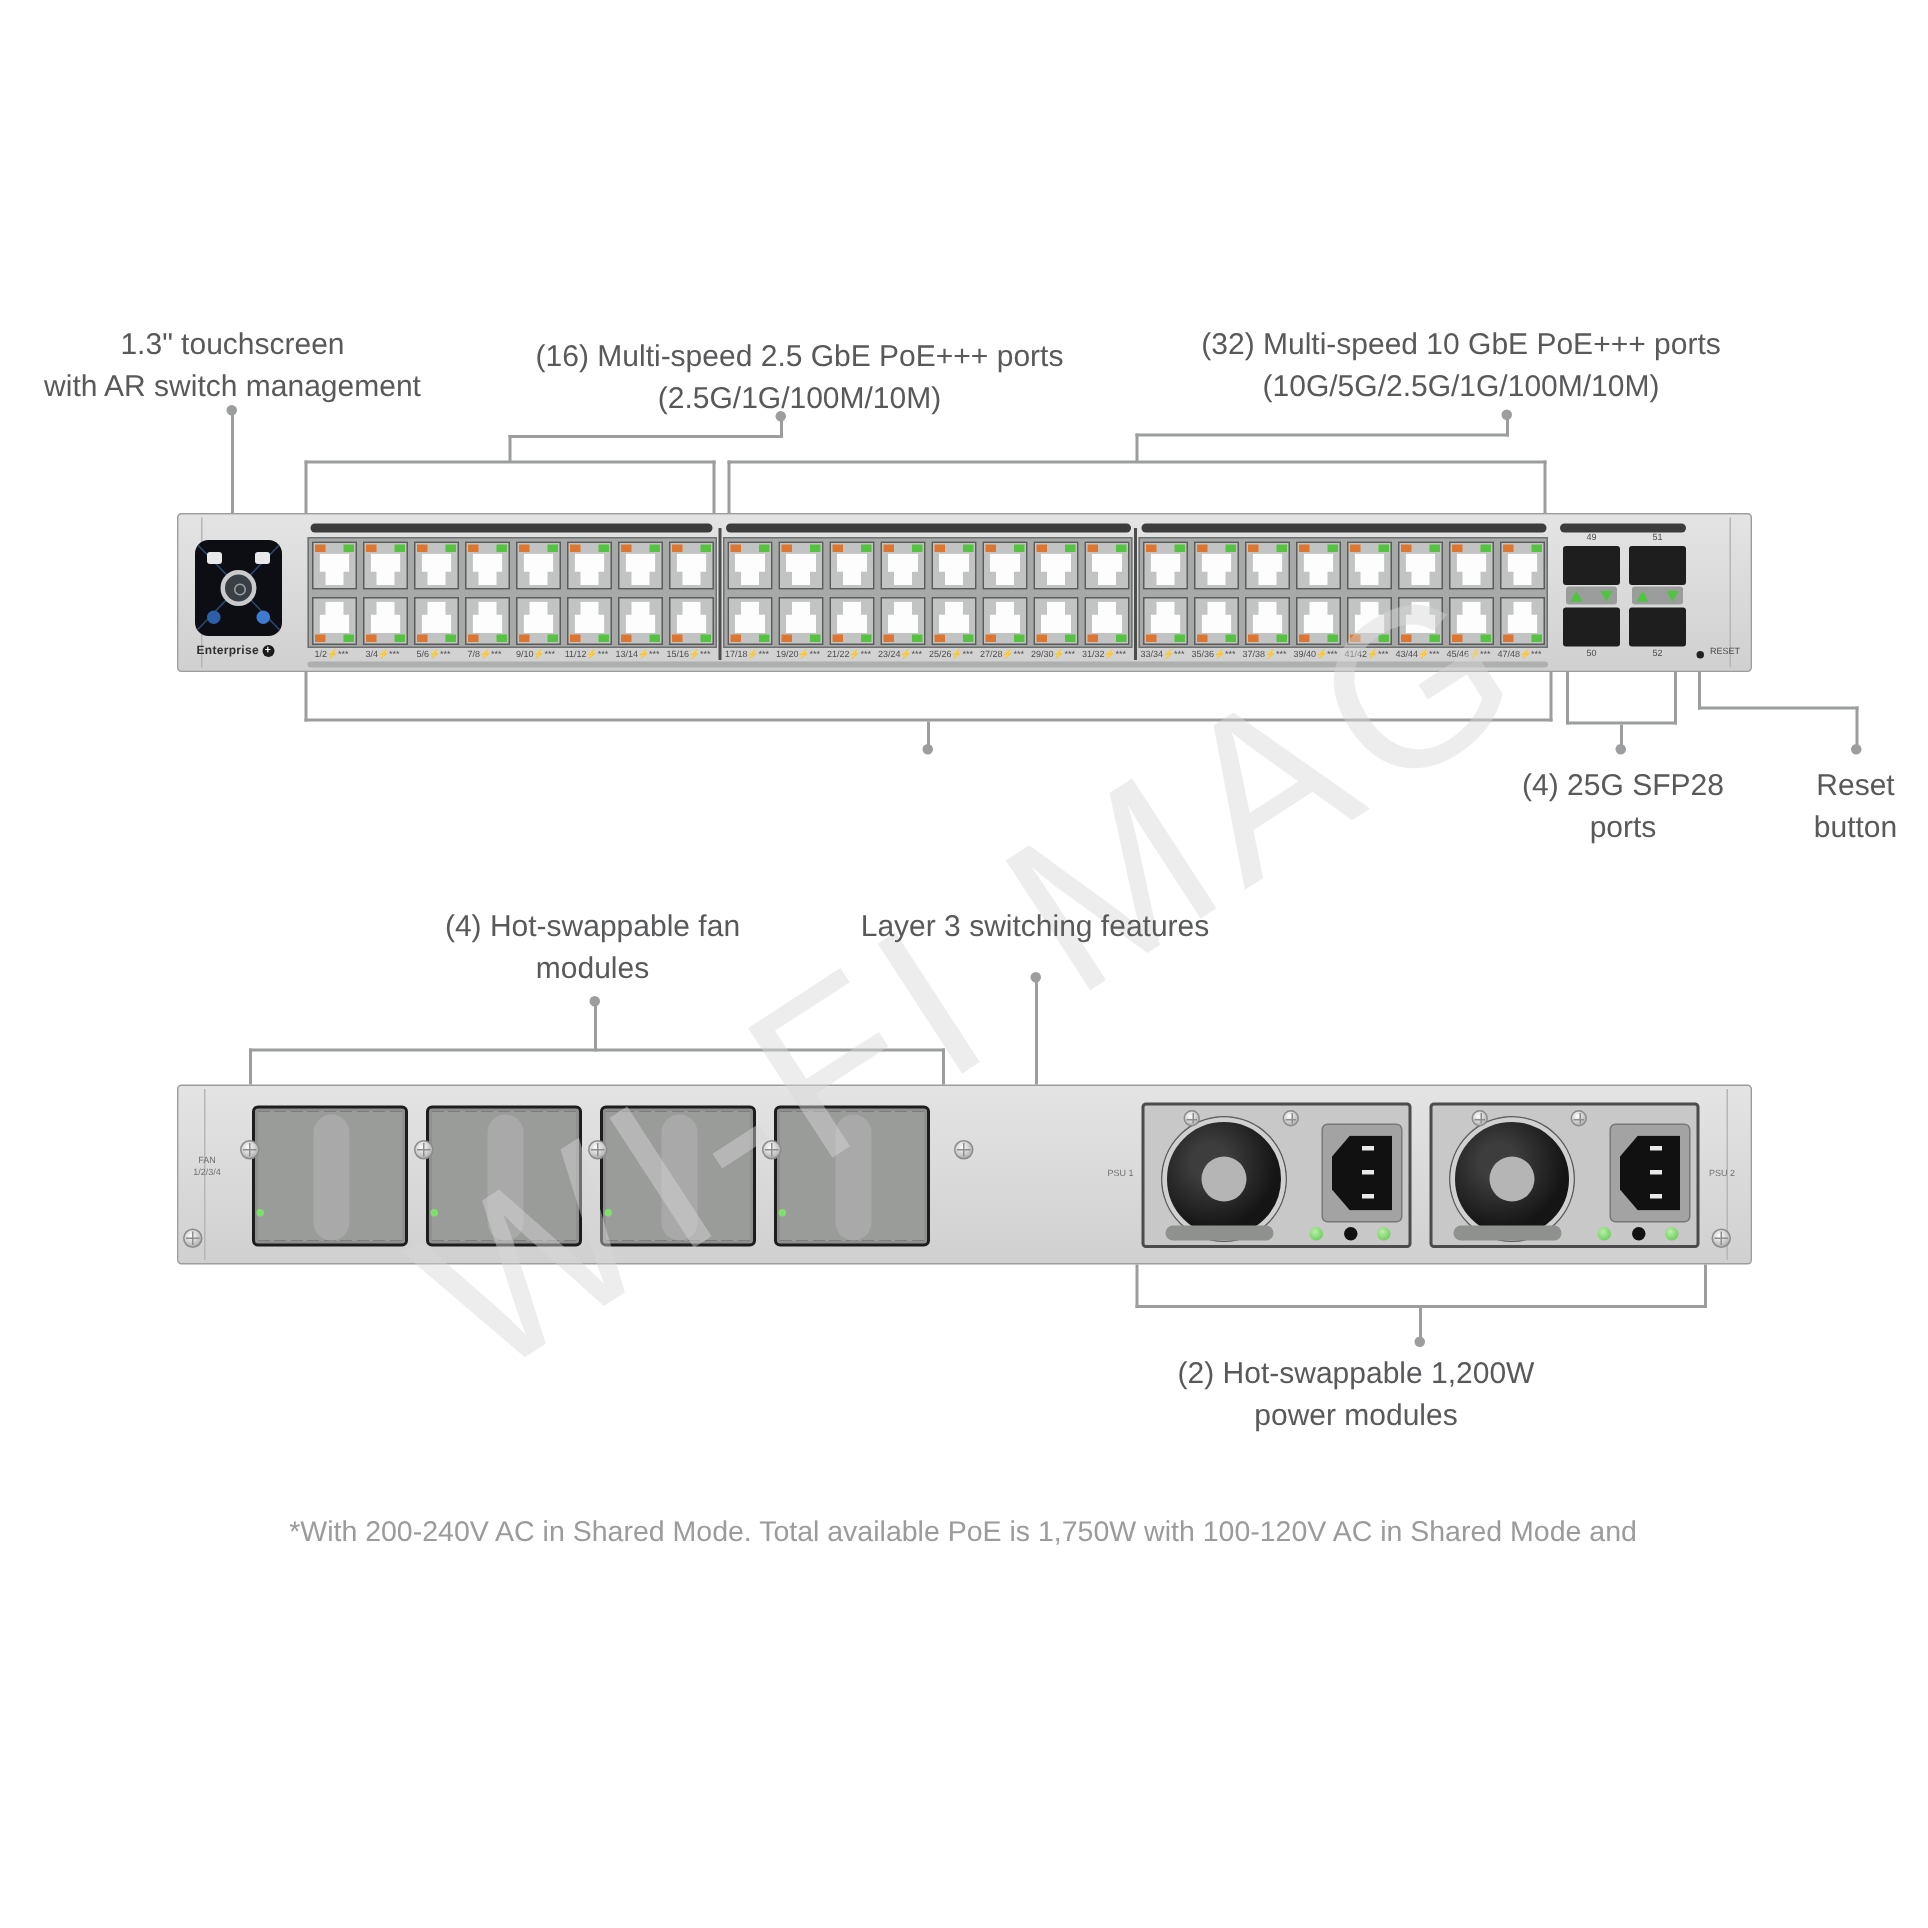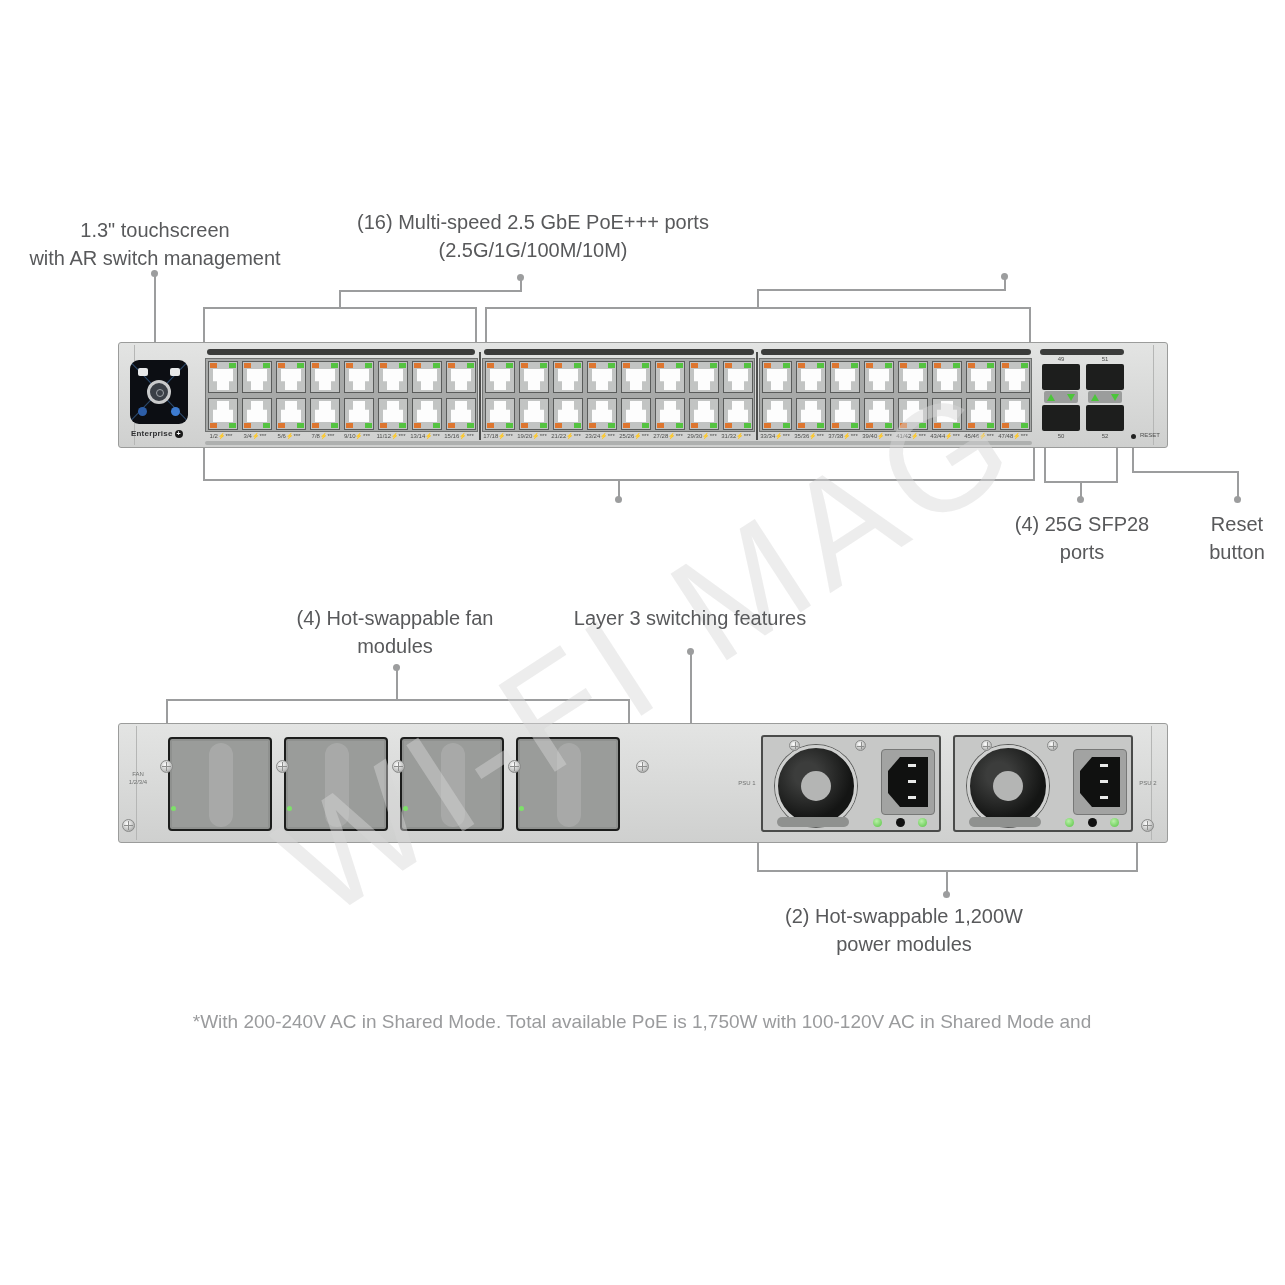--- a/index.html
+++ b/index.html
@@ -107,23 +107,27 @@
 <body>
 
 <div id="stage">
 
   <div class="watermark">WI-FI MAG</div>
 
   <div class="callout" style="left:155px;top:216px;">
     <div>1.3" touchscreen</div>
     <div>with AR switch management</div>
   </div>
-  <div class="callout" style="left:533px;top:208px;">
+  <div class="callout" style="left:533px;top:224px;">
     <div>(16) Multi-speed 2.5 GbE PoE+++ ports</div>
     <div>(2.5G/1G/100M/10M)</div>
+  </div>
+  <div class="callout" style="left:974px;top:216px;">
+    <div>(32) Multi-speed 10 GbE PoE+++ ports</div>
+    <div>(10G/5G/2.5G/1G/100M/10M)</div>
   </div>
 
   <div class="dot" style="left:151px;top:270px;"></div>
   <div class="vline" style="left:154px;top:274px;height:68px;"></div>
 
   <div class="dot" style="left:517px;top:274px;"></div>
   <div class="vline" style="left:520px;top:278px;height:14px;"></div>
   <div class="hline" style="left:339px;top:290px;width:183px;"></div>
   <div class="vline" style="left:339px;top:290px;height:18px;"></div>
   <div class="hline" style="left:203px;top:307px;width:274px;"></div>

